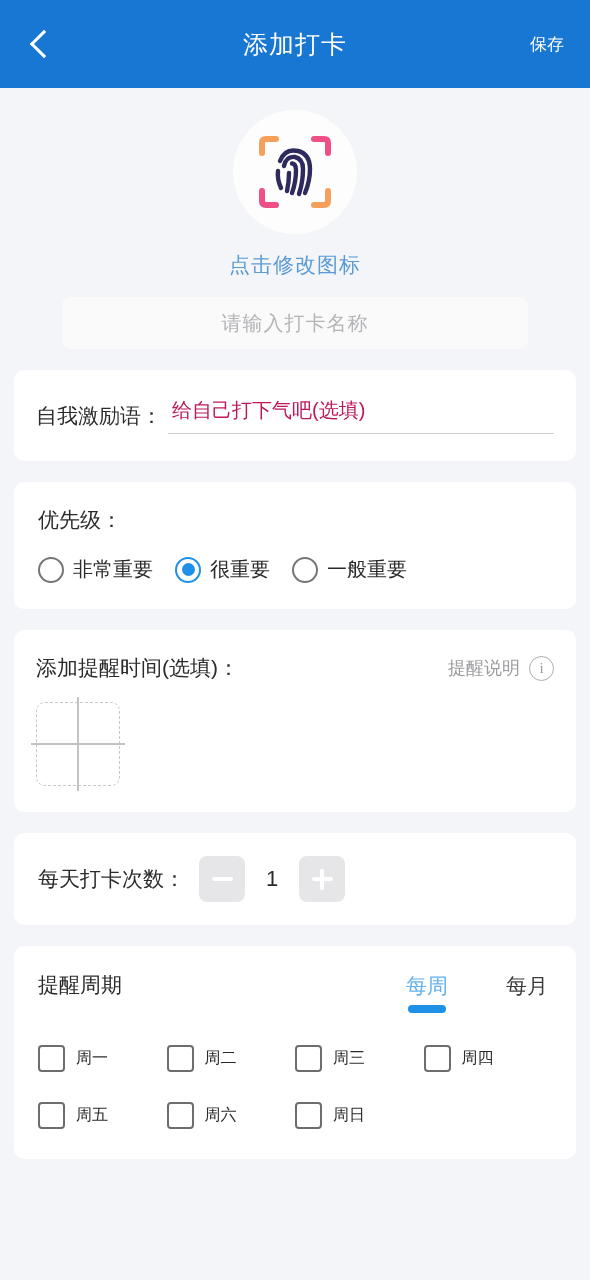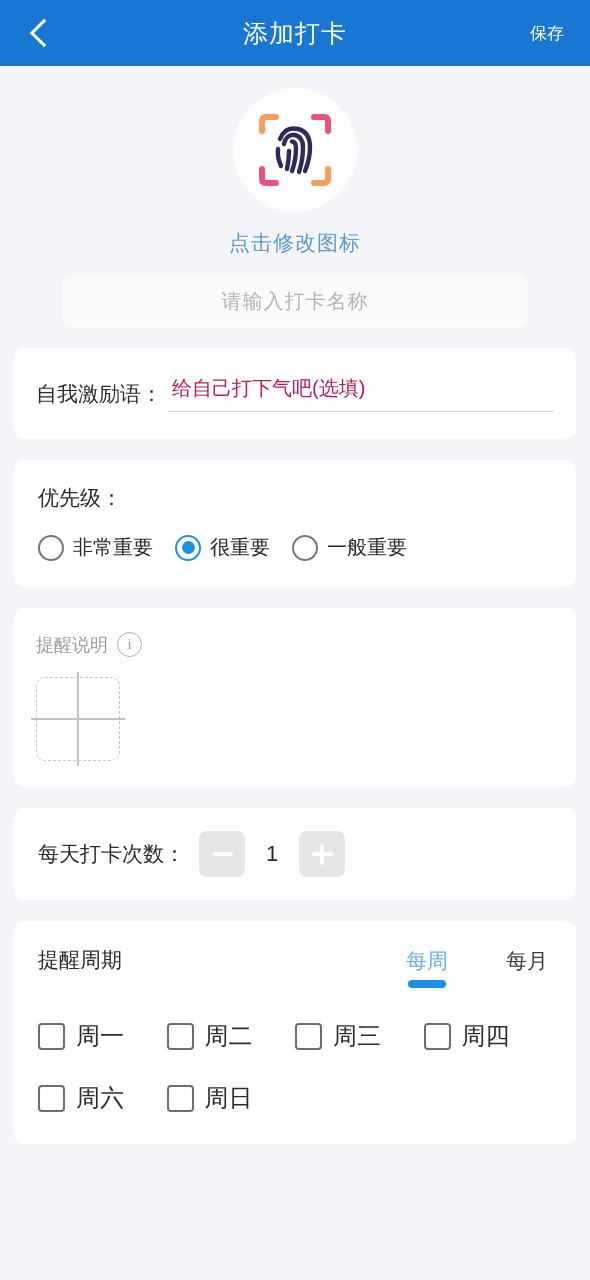--- a/index.html
+++ b/index.html
@@ -7,21 +7,21 @@
     width:590px; height:1280px;
     background:#f4f5f8;
     font-family:"Liberation Sans","DejaVu Sans",sans-serif;
     -webkit-font-smoothing:antialiased;
     overflow:hidden;
   }
 
   
   .header {
     position:relative;
-    height:66px;
+    height:88px;
     background:#1877d2;
     display:flex;
     align-items:center;
     justify-content:center;
   }
   .header-title {
     color:#ffffff;
     font-size:25px;
     letter-spacing:1px;
   }
@@ -302,21 +302,21 @@
   }
   .checkbox {
     width:27px; height:27px;
     border:2.4px solid #6d6d70;
     border-radius:4px;
     flex:none;
   }
   .day-label {
     margin-left:11px;
     color:#2b2b2b;
-    font-size:24px;
+    font-size:16px;
     white-space:nowrap;
   }
 </style>
 </head>
 <body>
 
 <div class="header">
   <div class="back-btn">
     <span class="back-chev"></span>
   </div>
@@ -371,20 +371,21 @@
     </div>
     <div class="radio-item">
       <span class="radio"></span>
       <span class="radio-label">一般重要</span>
     </div>
   </div>
 </div>
 
 <div class="card remind-card">
   <div class="remind-head">
+    <span class="label-dark">添加提醒时间(选填)：</span>
     <span class="remind-hint">
       <span class="remind-hint-text">提醒说明</span>
       <span class="info-icon">i</span>
     </span>
   </div>
   <div class="add-time-btn"></div>
 </div>
 
 <div class="card count-card">
   <span class="label-dark">每天打卡次数：</span>
@@ -415,20 +416,24 @@
     <div class="day-item">
       <span class="checkbox"></span>
       <span class="day-label">周三</span>
     </div>
     <div class="day-item">
       <span class="checkbox"></span>
       <span class="day-label">周四</span>
     </div>
     <div class="day-item">
       <span class="checkbox"></span>
+      <span class="day-label">周五</span>
+    </div>
+    <div class="day-item">
+      <span class="checkbox"></span>
       <span class="day-label">周六</span>
     </div>
     <div class="day-item">
       <span class="checkbox"></span>
       <span class="day-label">周日</span>
     </div>
   </div>
 </div>
 
 </body></html>

